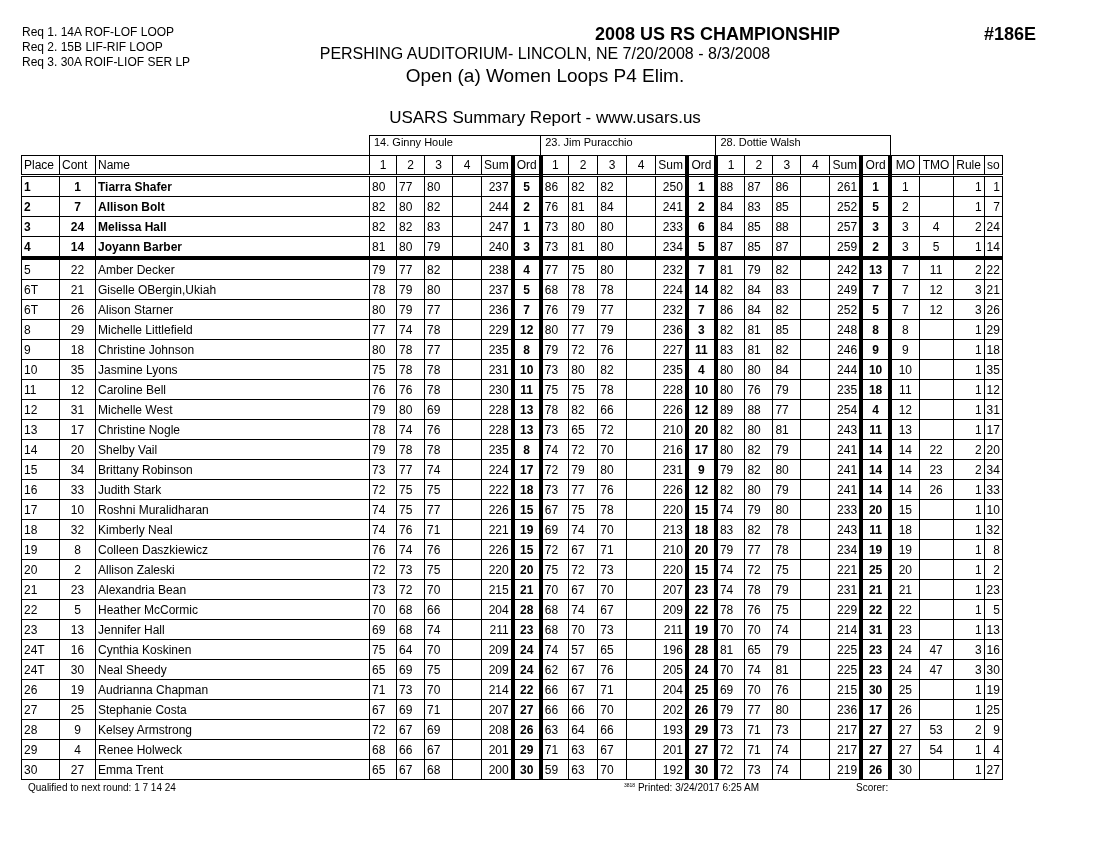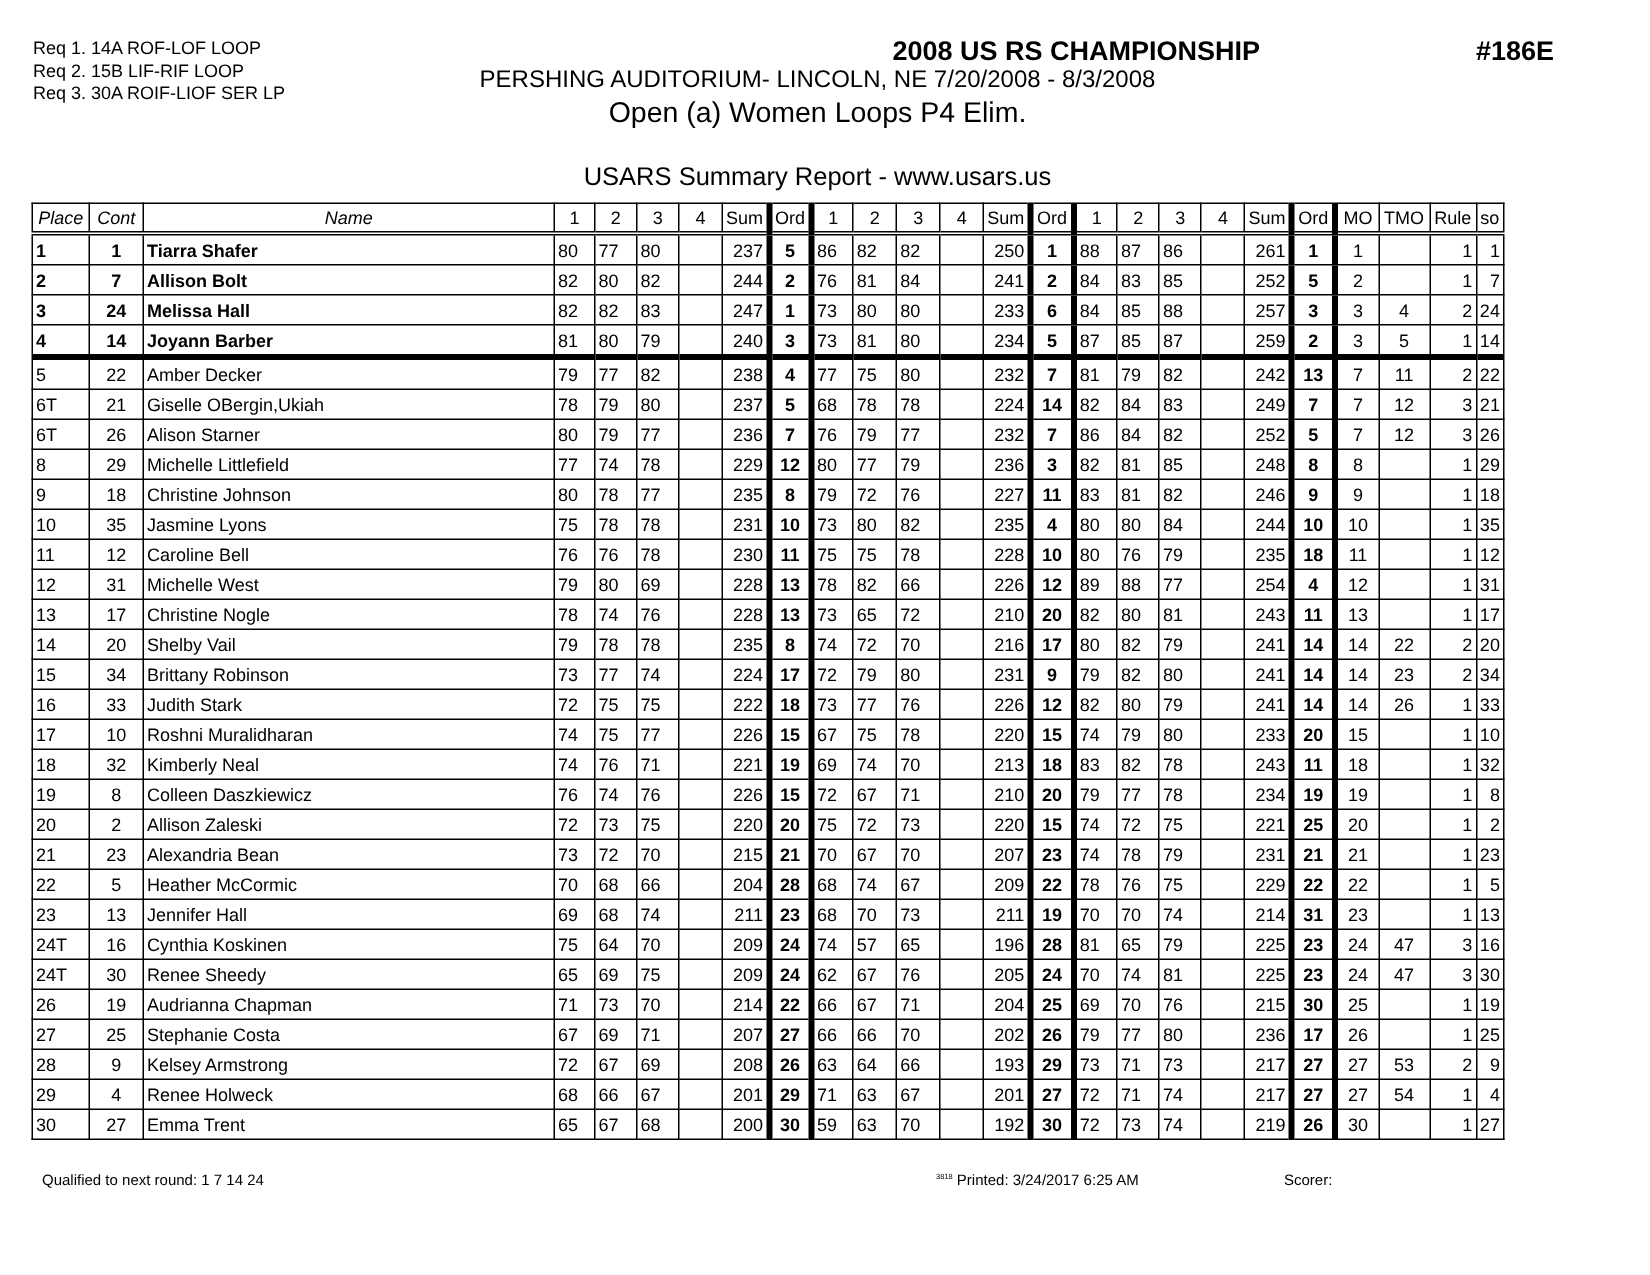--- a/index.html
+++ b/index.html
@@ -11,21 +11,21 @@
   .h3 { top: 65px; font-size: 19px; font-weight: normal; }
   .h4 { top: 108px; font-size: 17px; }
   .evno { position: absolute; left: 984px; top: 24px; font-size: 18px; font-weight: bold; }
 
   table.grid { position: absolute; left: 21px; top: 135px; border-collapse: collapse; font-size: 12px; table-layout: fixed; }
   table.grid td { border: 1px solid #000; padding: 0 2px; height: 19px; white-space: nowrap; overflow: hidden; }
   table.grid tr.judges td { height: 19px; }
   table.grid tr.judges td.blank { border: none; }
   table.grid tr.judges td.judge { border: 1px solid #000; border-bottom: none; vertical-align: top; font-size: 11px; padding-left: 4px; }
   table.grid tr.colhdr td { text-align: center; height: 18px; border-bottom: 3px double #000; }
-  table.grid tr.colhdr td.left { text-align: center; font-style: italic; }
+  table.grid tr.colhdr td.left { text-align: left; }
   td.c { text-align: center; }
   td.r { text-align: right; }
   td.l { text-align: left; }
   td.ord { font-weight: bold; text-align: center; border-left: 4px solid #000 !important; }
   td.jstart { border-left: 4px solid #000 !important; }
   tr.qual td.pl, tr.qual td.ct, tr.qual td.nm { font-weight: bold; }
   tr.cutline td { border-bottom: 4px solid #000; }
   .foot { position: absolute; top: 782px; font-size: 10px; }
   .tiny { font-size: 5px; vertical-align: top; }
 </style>
@@ -66,20 +66,27 @@
       <col style="width:28px">
       <col style="width:29px">
       <col style="width:30px">
       <col style="width:29px">
     <col style="width:29px">
       <col style="width:34px">
       <col style="width:31px">
       <col style="width:18px">
   </colgroup>
   <tbody id="tbody">
+    <tr class="judges">
+      <td class="blank" colspan="3"></td>
+      <td class="judge" colspan="6">14.  Ginny Houle</td>
+      <td class="judge" colspan="6">23.  Jim Puracchio</td>
+      <td class="judge" colspan="6">28.  Dottie Walsh</td>
+      <td class="blank" colspan="4"></td>
+    </tr>
     <tr class="colhdr">
       <td class="left">Place</td>
       <td class="left">Cont</td>
       <td class="left">Name</td>
       <td>1</td>
       <td>2</td>
       <td>3</td>
       <td>4</td>
       <td>Sum</td>
       <td class="jstart">Ord</td>
@@ -744,21 +751,21 @@
         <td class="r">225</td>
         <td class="ord">23</td>
         <td class="c jstart">24</td>
         <td class="c">47</td>
         <td class="r">3</td>
         <td class="r">16</td>
       </tr>
       <tr>
         <td class="l pl">24T</td>
         <td class="c ct">30</td>
-        <td class="l nm">Renee Sheedy</td>
+        <td class="l nm">Neal Sheedy</td>
         <td class="l">65</td>
         <td class="l">69</td>
         <td class="l">75</td>
         <td class="l"></td>
         <td class="r">209</td>
         <td class="ord">24</td>
         <td class="l jstart">62</td>
         <td class="l">67</td>
         <td class="l">76</td>
         <td class="l"></td>

